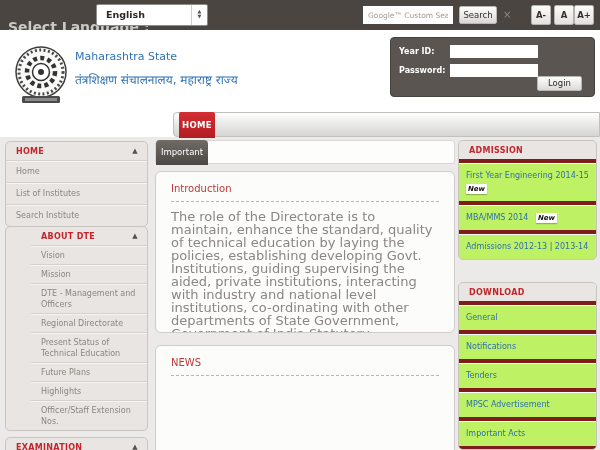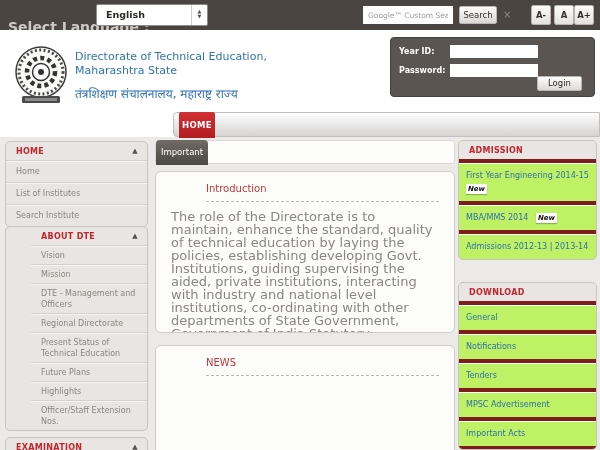--- a/index.html
+++ b/index.html
@@ -70,21 +70,21 @@
   .new-badge{display:inline-block;background:#fff;color:#14110f;font-size:7px;font-weight:bold;font-style:italic;padding:0 2px;line-height:10px;box-shadow:0 1px 1px rgba(0,0,0,.25);}
   .badge-line{margin-top:2px;}
   .inline-badge{margin-left:5px;}
 
   
   .tabstrip{position:absolute;left:155px;top:140px;width:300px;height:24px;background:#fdfdfc;border:1px solid #d9d7d5;border-radius:3px;}
   .tab-important{position:absolute;left:0;top:-1px;width:52px;height:25px;background:linear-gradient(#716b66,#4c4844);border-radius:4px 4px 0 0;color:#fff;font-size:8.5px;text-align:center;line-height:25px;cursor:pointer;}
   .main-box{position:absolute;left:155px;width:300px;background:#fcfcfb;border:1px solid #cfccc9;border-radius:6px;padding:11px 15px;overflow:hidden;}
   .box-intro{top:171px;height:162px;}
   .box-news{top:345px;height:120px;}
-  .main-box h2{font-size:10px;font-weight:normal;color:#bf3939;padding-bottom:7px;border-bottom:1px dashed #b9b6b3;margin-left:35px;}
+  .main-box h2{font-size:10px;font-weight:normal;color:#bf3939;padding-bottom:7px;border-bottom:1px dashed #b9b6b3;}
   .main-box p{margin-top:8px;font-size:13px;line-height:13px;color:var(--item-gray);}
 </style>
 </head>
 <body>
 
 <div class="stage">
 
   <div class="topbar">
     <span class="lang-label">Select Language :</span>
     <div class="lang-select">
@@ -106,21 +106,20 @@
     <svg class="logo" width="54" height="64" viewBox="0 0 54 64">
       <circle cx="27" cy="29" r="25" fill="#fafaf9" stroke="#3c3c3c" stroke-width="1.5"></circle>
       <circle cx="27" cy="29" r="22" fill="none" stroke="#4a4a4a" stroke-width="3" stroke-dasharray="2 2.4"></circle>
       <circle cx="27" cy="29" r="14" fill="none" stroke="#333" stroke-width="4.5" stroke-dasharray="4 3.2"></circle>
       <circle cx="27" cy="29" r="8.5" fill="#fff" stroke="#333" stroke-width="1.5"></circle>
       <circle cx="27" cy="29" r="3" fill="#333"></circle>
       <rect x="8" y="53" width="38" height="7" rx="1.5" fill="#4a4a4a"></rect>
       <rect x="11" y="55" width="32" height="3" fill="#8a8a8a"></rect>
     </svg>
     <div class="site-title">
-      <div class="l1">Directorate of Technical Education,</div>
       <div class="l2">Maharashtra State</div>
       <div class="l3">तंत्रशिक्षण संचालनालय, महाराष्ट्र राज्य</div>
     </div>
     <div class="login-box">
       <div class="login-row lr1">
         <span class="login-label">Year ID:</span>
         <input class="login-input" type="text" style="">
       </div>
       <div class="login-row lr2">
         <span class="login-label">Password:</span>

